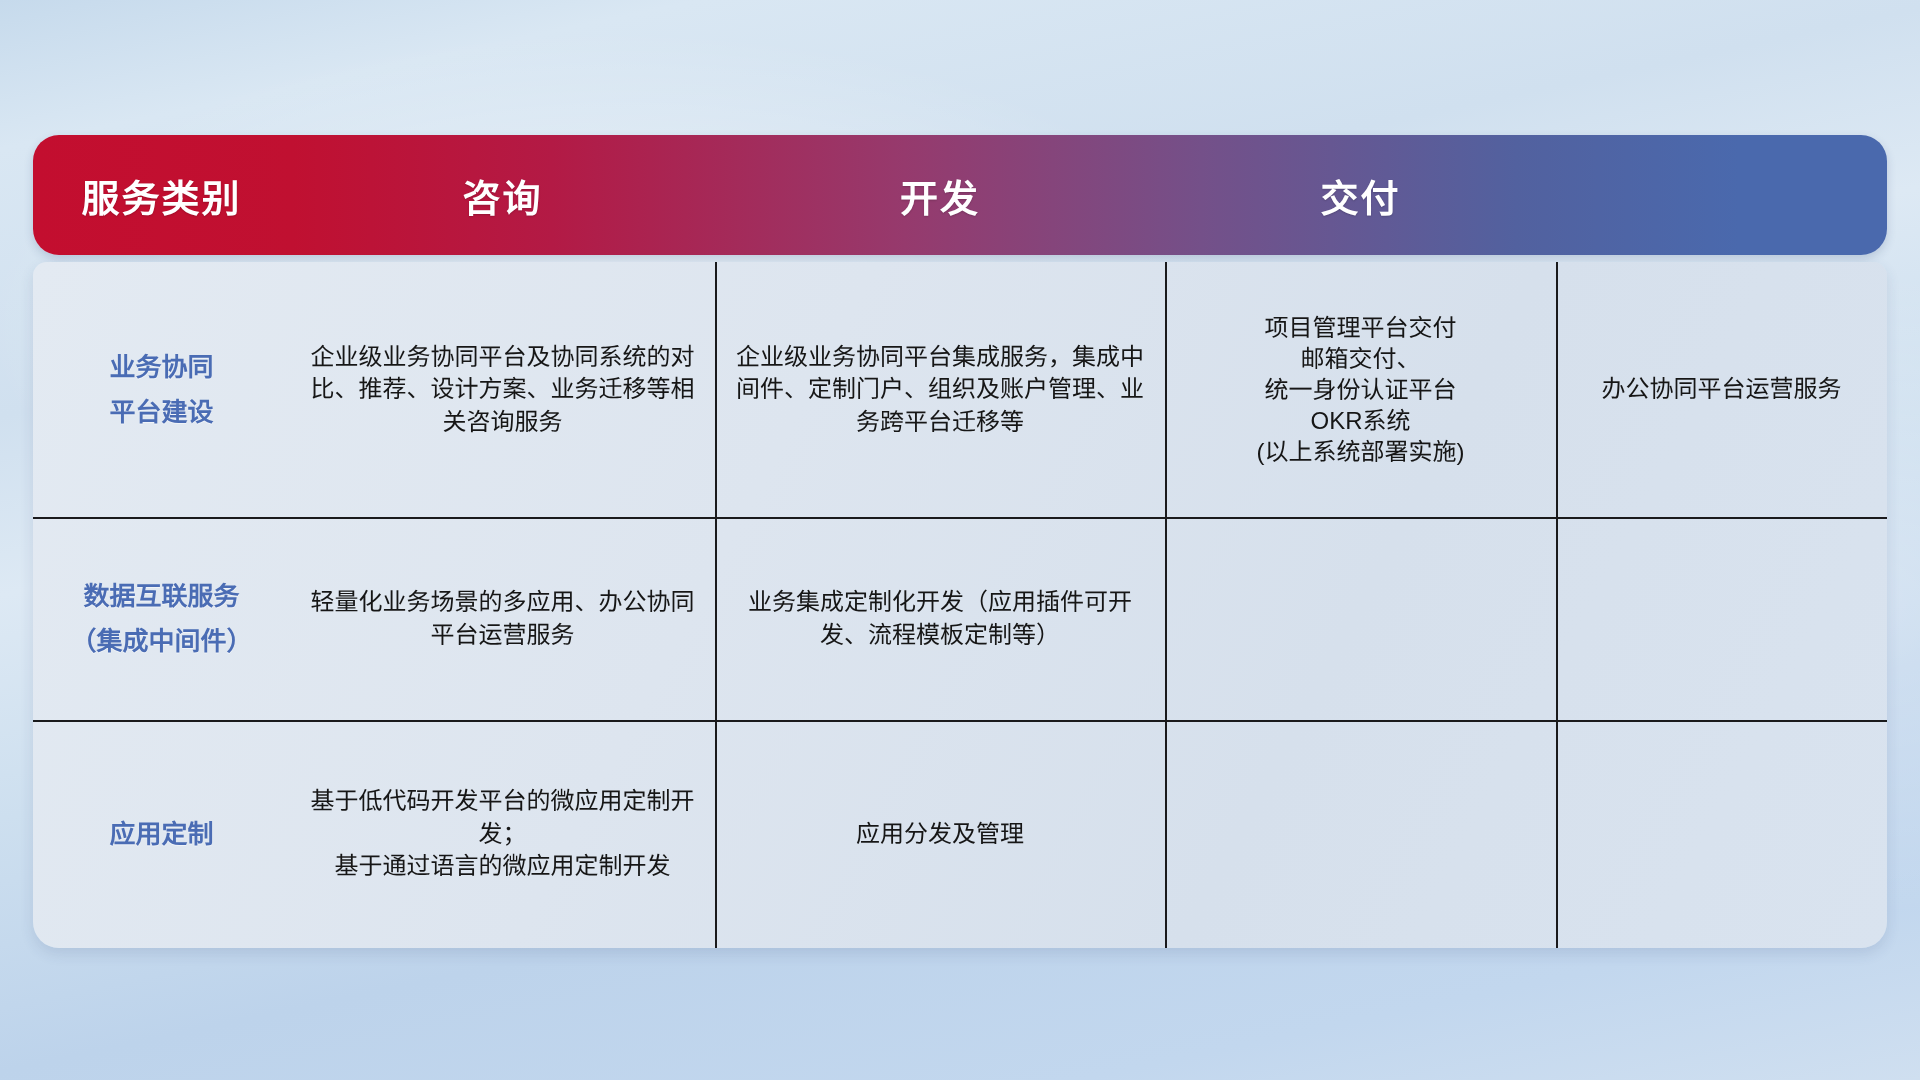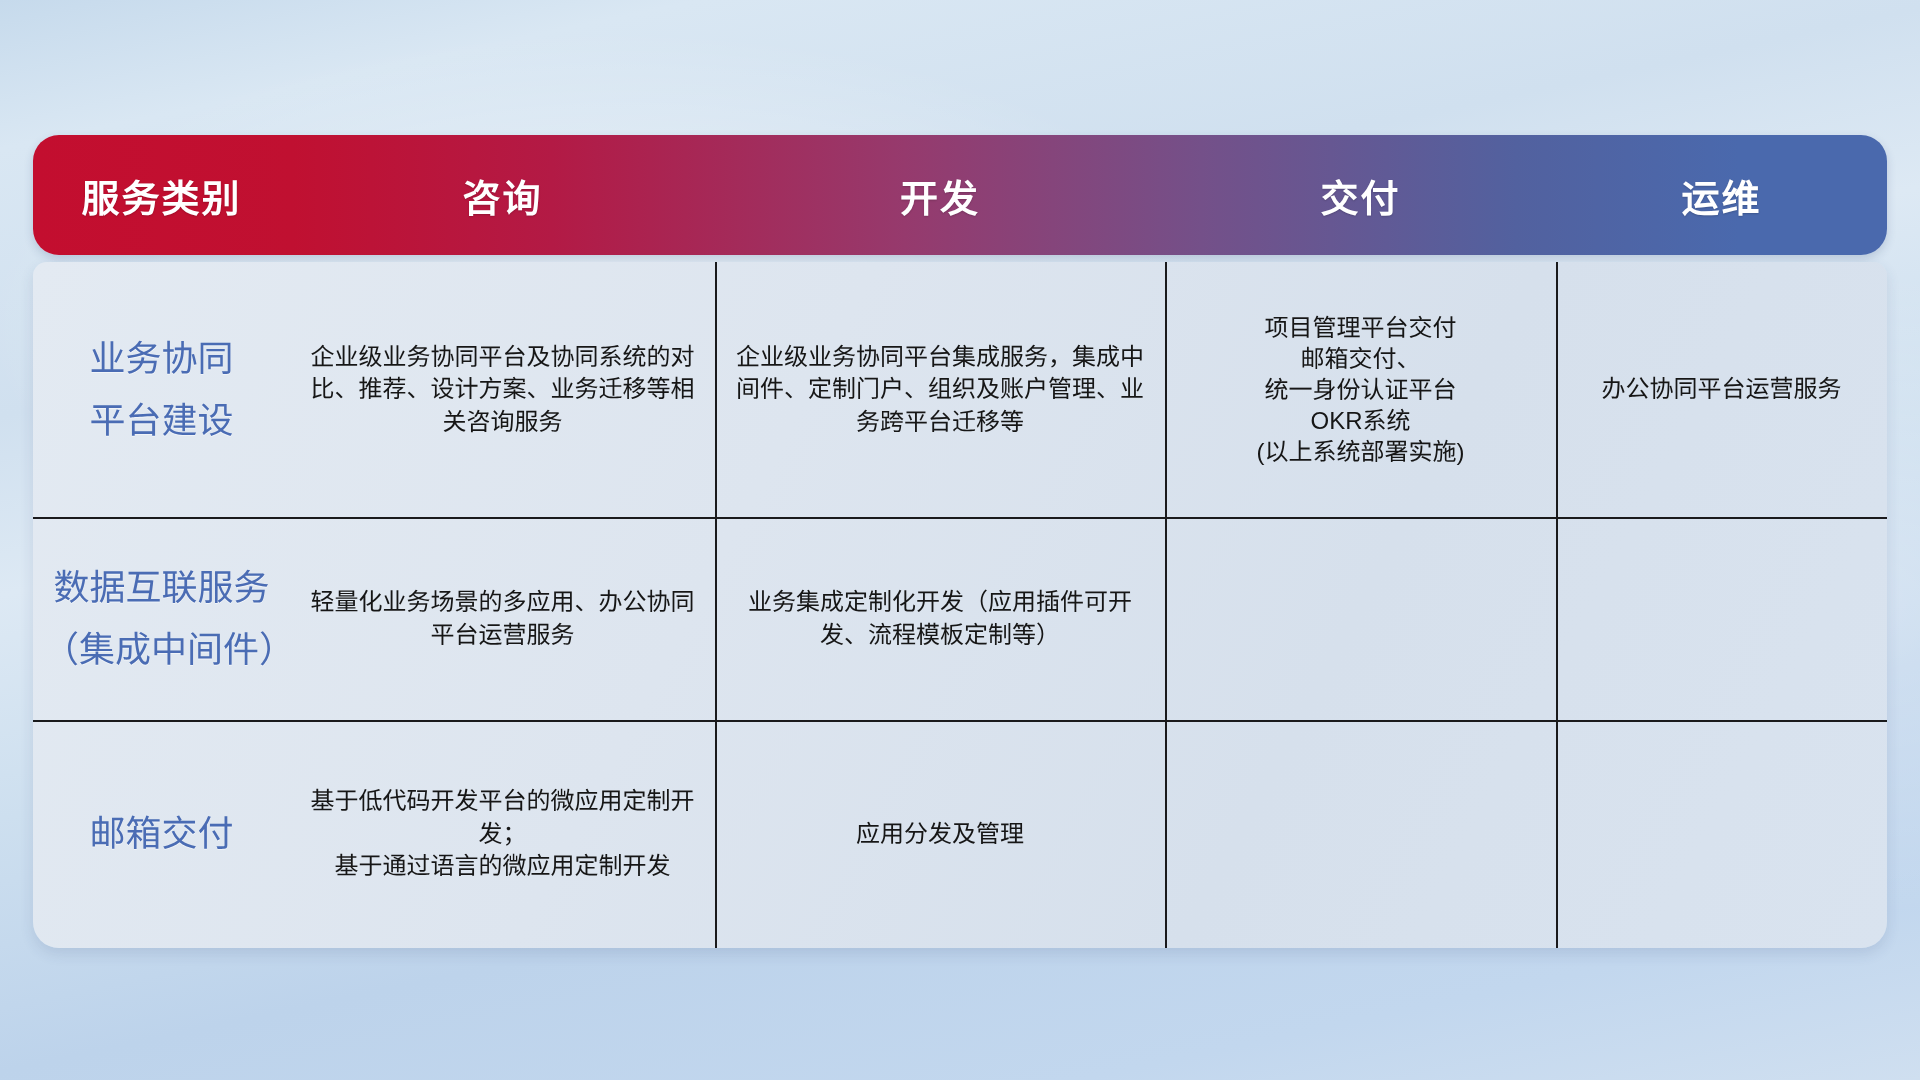--- a/index.html
+++ b/index.html
@@ -64,22 +64,22 @@
     justify-content: center;
     text-align: center;
     padding: 8px 18px;
     font-size: 24px;
     line-height: 1.35;
     color: #161616;
     white-space: pre-line;
   }
   .cell.category {
     padding: 19px 10px;
-    font-size: 36px;
-    font-weight: 400;
+    font-size: 26px;
+    font-weight: 700;
     line-height: 1.7;
     color: #4a6cb4;
     text-shadow: 0 1px 0 rgba(255,255,255,0.5);
   }
   .cell.delivery-multiline { line-height: 1.3; }
 
   
   .vline {
     position: absolute;
     top: 0; bottom: 0;
@@ -101,21 +101,20 @@
 </head>
 <body>
 
 <div class="stage">
 
   <div class="table-header">
     <div class="th">服务类别</div>
     <div class="th">咨询</div>
     <div class="th">开发</div>
     <div class="th">交付</div>
-    <div class="th">运维</div>
   </div>
 
   <div class="table-body">
 
     <div class="cells">
 
       <div class="cell category">业务协同
 平台建设</div>
       <div class="cell">企业级业务协同平台及协同系统的对比、推荐、设计方案、业务迁移等相关咨询服务</div>
       <div class="cell">企业级业务协同平台集成服务，集成中间件、定制门户、组织及账户管理、业务跨平台迁移等</div>
@@ -126,21 +125,21 @@
 (以上系统部署实施)</div>
       <div class="cell">办公协同平台运营服务</div>
 
       <div class="cell category">数据互联服务
 （集成中间件）</div>
       <div class="cell">轻量化业务场景的多应用、办公协同平台运营服务</div>
       <div class="cell">业务集成定制化开发（应用插件可开发、流程模板定制等）</div>
       <div class="cell"></div>
       <div class="cell"></div>
 
-      <div class="cell category">邮箱交付</div>
+      <div class="cell category">应用定制</div>
       <div class="cell">基于低代码开发平台的微应用定制开发；
 基于通过语言的微应用定制开发</div>
       <div class="cell">应用分发及管理</div>
       <div class="cell"></div>
     </div>
 
     <div class="vline v1"></div>
     <div class="vline v2"></div>
     <div class="vline v3"></div>
     <div class="hline h1"></div>

